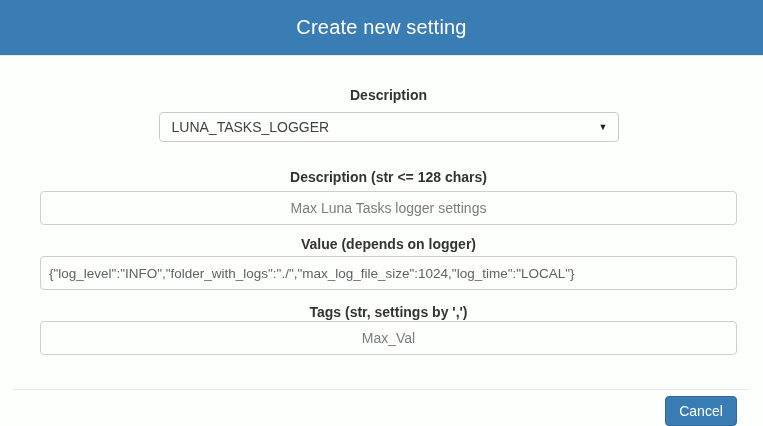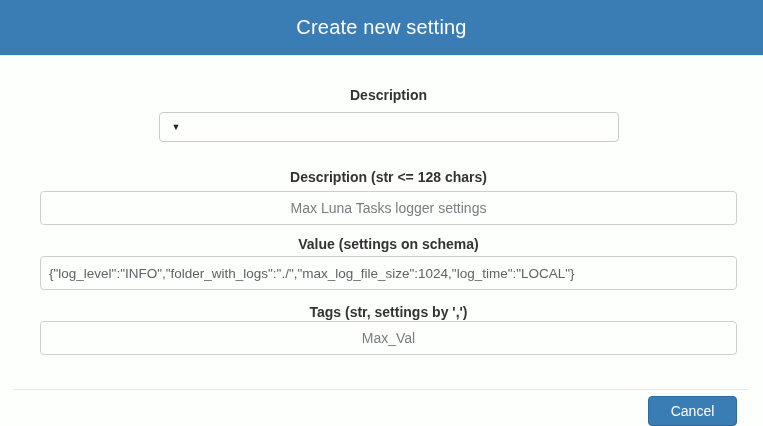--- a/index.html
+++ b/index.html
@@ -78,21 +78,21 @@
   .input-tags { margin-top: 0; }
 
   
   .modal-footer {
     margin: 23px 15px 0 13px;
     border-top: 1px solid #e6e9e6;
     padding: 6px 11px 0 0;
     display: flex; justify-content: flex-end; gap: 10px;
   }
   .btn {
-    width: 89px; height: 30px;
+    width: 72px; height: 30px;
     background: #3a7cb4;
     border: 1px solid #31699a;
     border-radius: 4px;
     color: #fff;
     font-family: "Liberation Sans", sans-serif;
     font-size: 14px;
     cursor: pointer;
     display: inline-flex; align-items: center; justify-content: center;
   }
 </style>
@@ -102,27 +102,28 @@
 <div class="modal">
 
   <div class="modal-header">
     <div class="modal-title">Create new setting</div>
   </div>
 
   <div class="modal-body">
 
     <label class="form-label lbl-limitation">Description</label>
     <div class="select-control">
+      <span class="select-text">LUNA_TASKS_LOGGER</span>
       <span class="select-arrow">▼</span>
     </div>
 
     <label class="form-label lbl-description">Description (str &lt;= 128 chars)</label>
     <input type="text" class="text-input" value="Max Luna Tasks logger settings" style="">
 
-    <label class="form-label lbl-value">Value (settings on schema)</label>
+    <label class="form-label lbl-value">Value (depends on logger)</label>
     <input type="text" class="text-input input-value" value="{&quot;log_level&quot;:&quot;INFO&quot;,&quot;folder_with_logs&quot;:&quot;./&quot;,&quot;max_log_file_size&quot;:1024,&quot;log_time&quot;:&quot;LOCAL&quot;}" style="">
 
     <label class="form-label lbl-tags">Tags (str, settings by ',')</label>
     <input type="text" class="text-input input-tags" value="Max_Val" style="">
 
   </div>
 
   <div class="modal-footer">
     <button class="btn">Cancel</button>
   </div>

